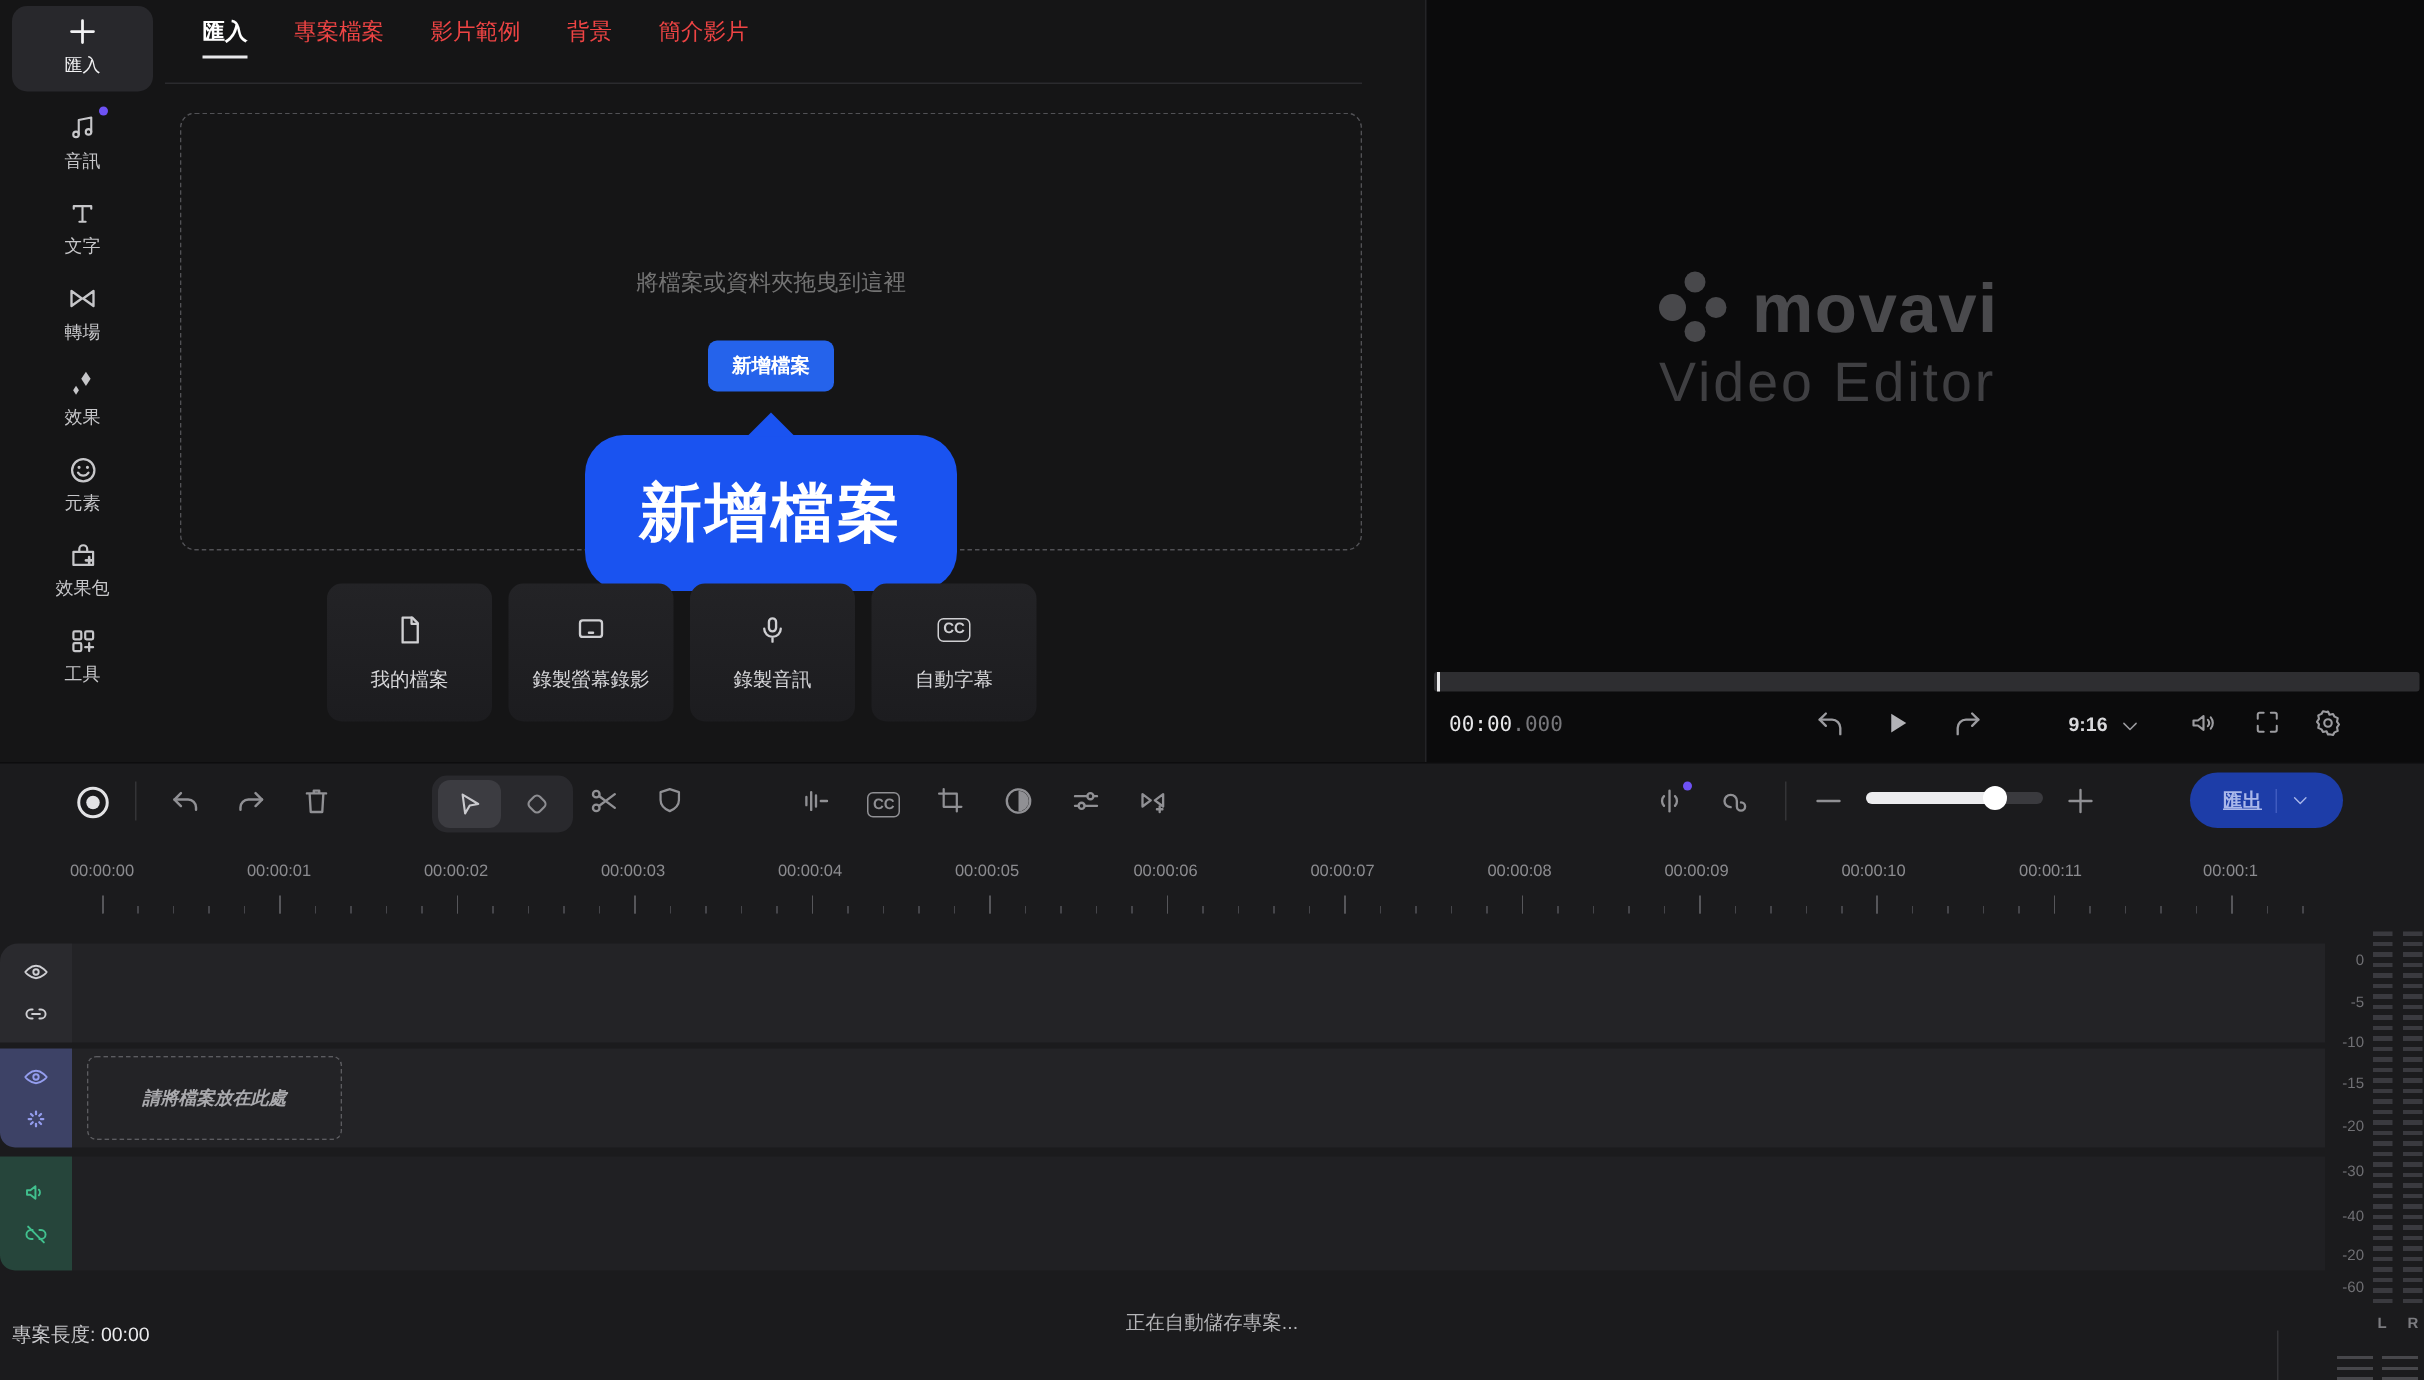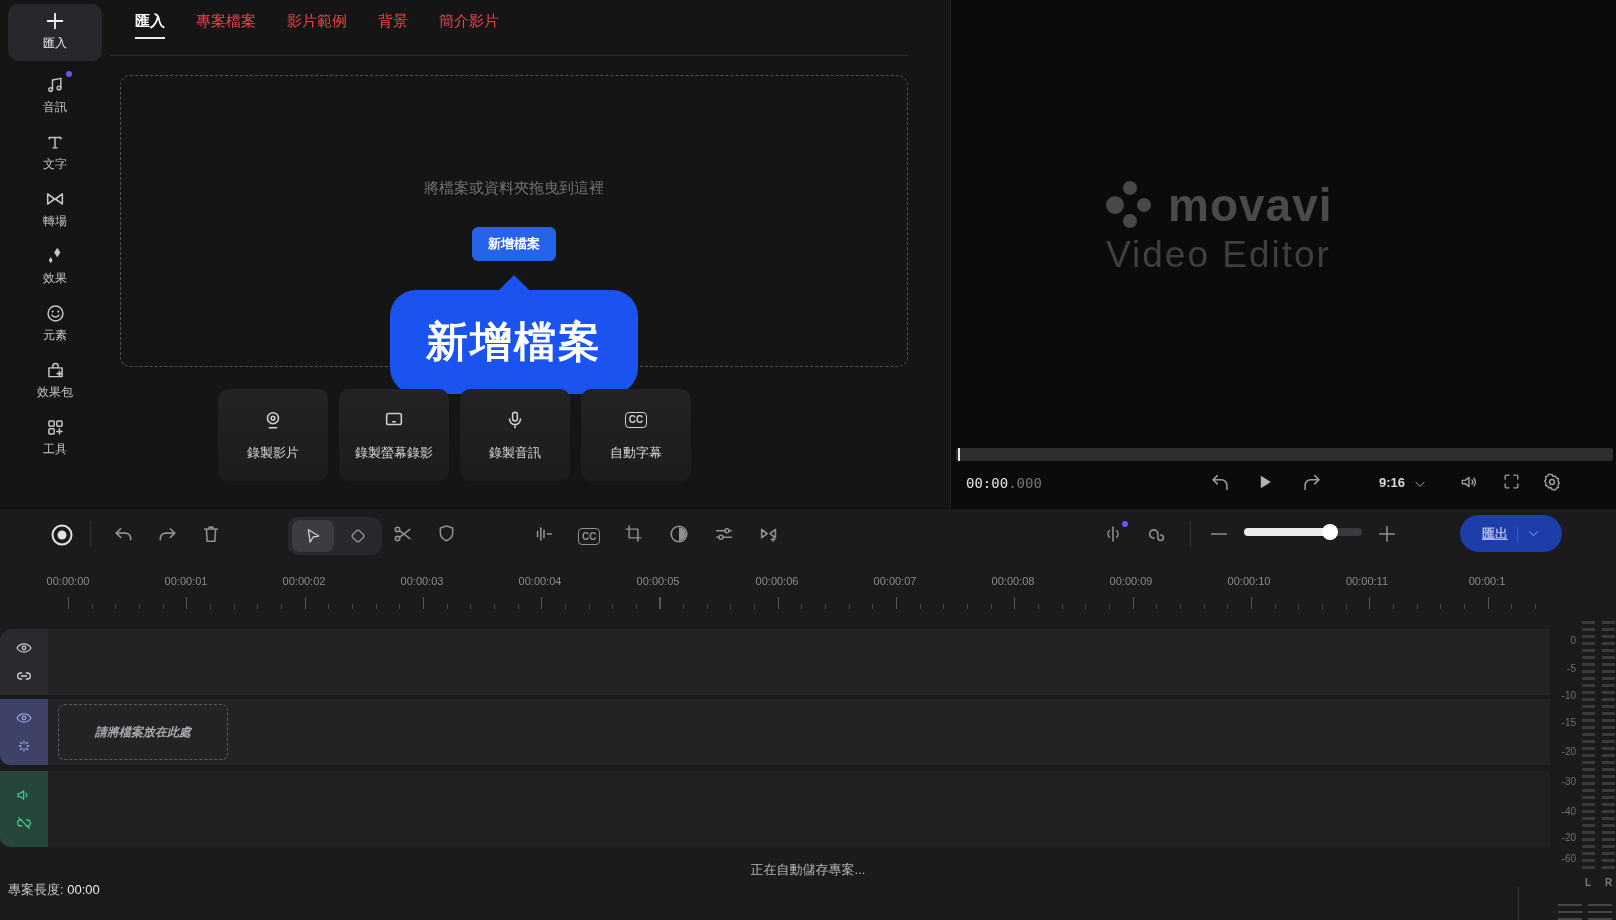--- a/index.html
+++ b/index.html
@@ -97,21 +97,21 @@
   .m-ch { position:absolute; top:268px; font-size:10px; font-weight:bold; color:#7c7c80; }
   #m-ch-l { left:35px; } #m-ch-r { left:55px; }
   #mini-meter { position:absolute; left:1558px; top:395px; width:54px; height:30px; cursor:pointer;
     background:repeating-linear-gradient(to bottom, #47474b 0 2px, transparent 2px 7px); }
   #mini-meter::after { content:""; position:absolute; left:24px; top:0; width:6px; height:30px; background:#1b1b1d; }
   #mini-sep { position:absolute; left:1518px; top:378px; width:1px; height:40px; background:#333336; }
 
   
   #status-left { position:absolute; left:8px; top:372px; font-size:13px; }
   #status-left .lab { color:#c6c6c9; } #status-left .val { color:#ececee; }
-  #status-center { position:absolute; left:50%; top:352px; transform:translateX(-50%); font-size:13px; color:#b4b4b7; }
+  #status-center { position:absolute; left:50%; top:364px; transform:translateX(-50%); font-size:13px; color:#b4b4b7; }
 </style>
 </head>
 <body>
 
 <div id="app">
 
   <nav id="sidebar">
     <div class="side-item active">
       <span class="glyph">
         <svg class="ic" width="22" height="22" viewBox="0 0 24 24" style="stroke-width:2">
@@ -206,26 +206,25 @@
 
     <div id="big-tooltip">
       <div class="arrow"></div>
       <div class="txt">新增檔案</div>
     </div>
 
     <div id="action-cards">
       <div class="card">
         <span class="cicon">
           <svg class="ic" width="22" height="22" viewBox="0 0 24 24">
-              <circle cx="12" cy="10" r="6"></circle>
-              <circle cx="12" cy="10" r="2"></circle>
-              <path d="M8 20.5h8"></path>
-            </svg>
-        </span>
-        <span>錄製影片</span>
+              <path d="M7 3h7l4 4v14H7z"></path>
+              <path d="M13.5 3v4.5H18"></path>
+            </svg>
+        </span>
+        <span>我的檔案</span>
       </div>
       <div class="card">
         <span class="cicon">
           <svg class="ic" width="22" height="22" viewBox="0 0 24 24">
               <rect x="4" y="5" width="16" height="12" rx="2"></rect>
               <path d="M10.5 14h3"></path>
             </svg>
         </span>
         <span>錄製螢幕錄影</span>
       </div>

